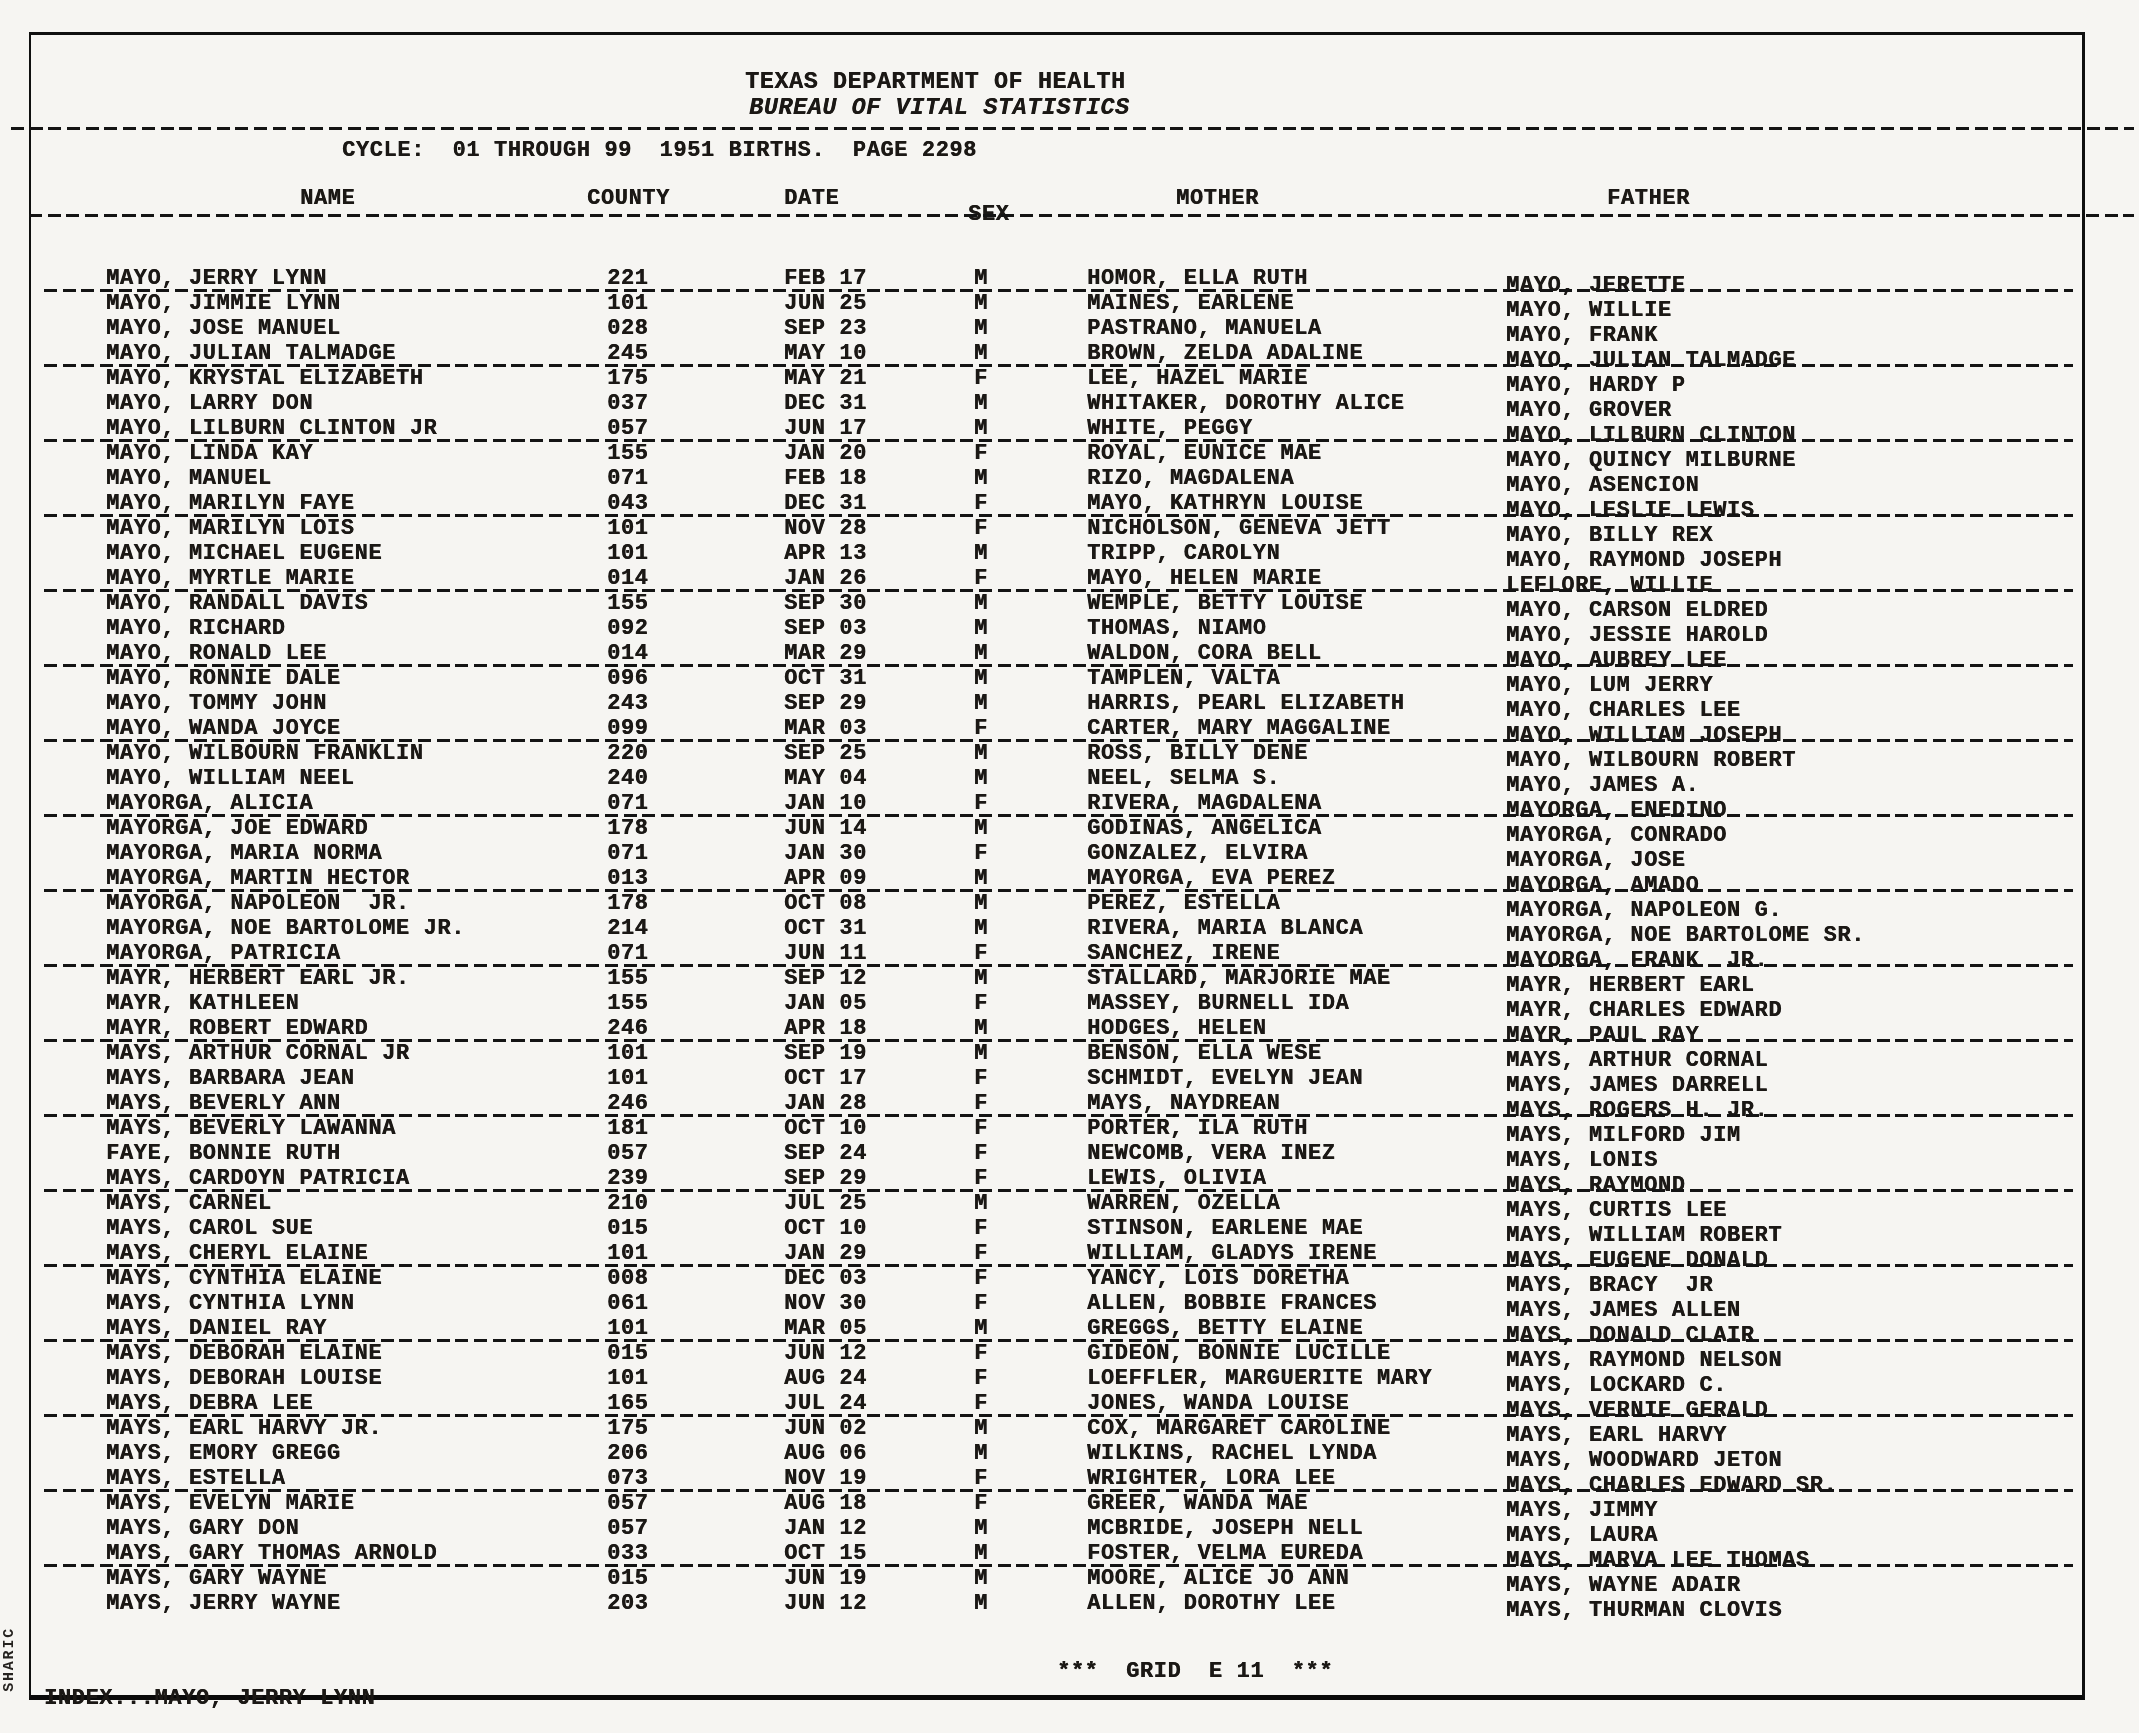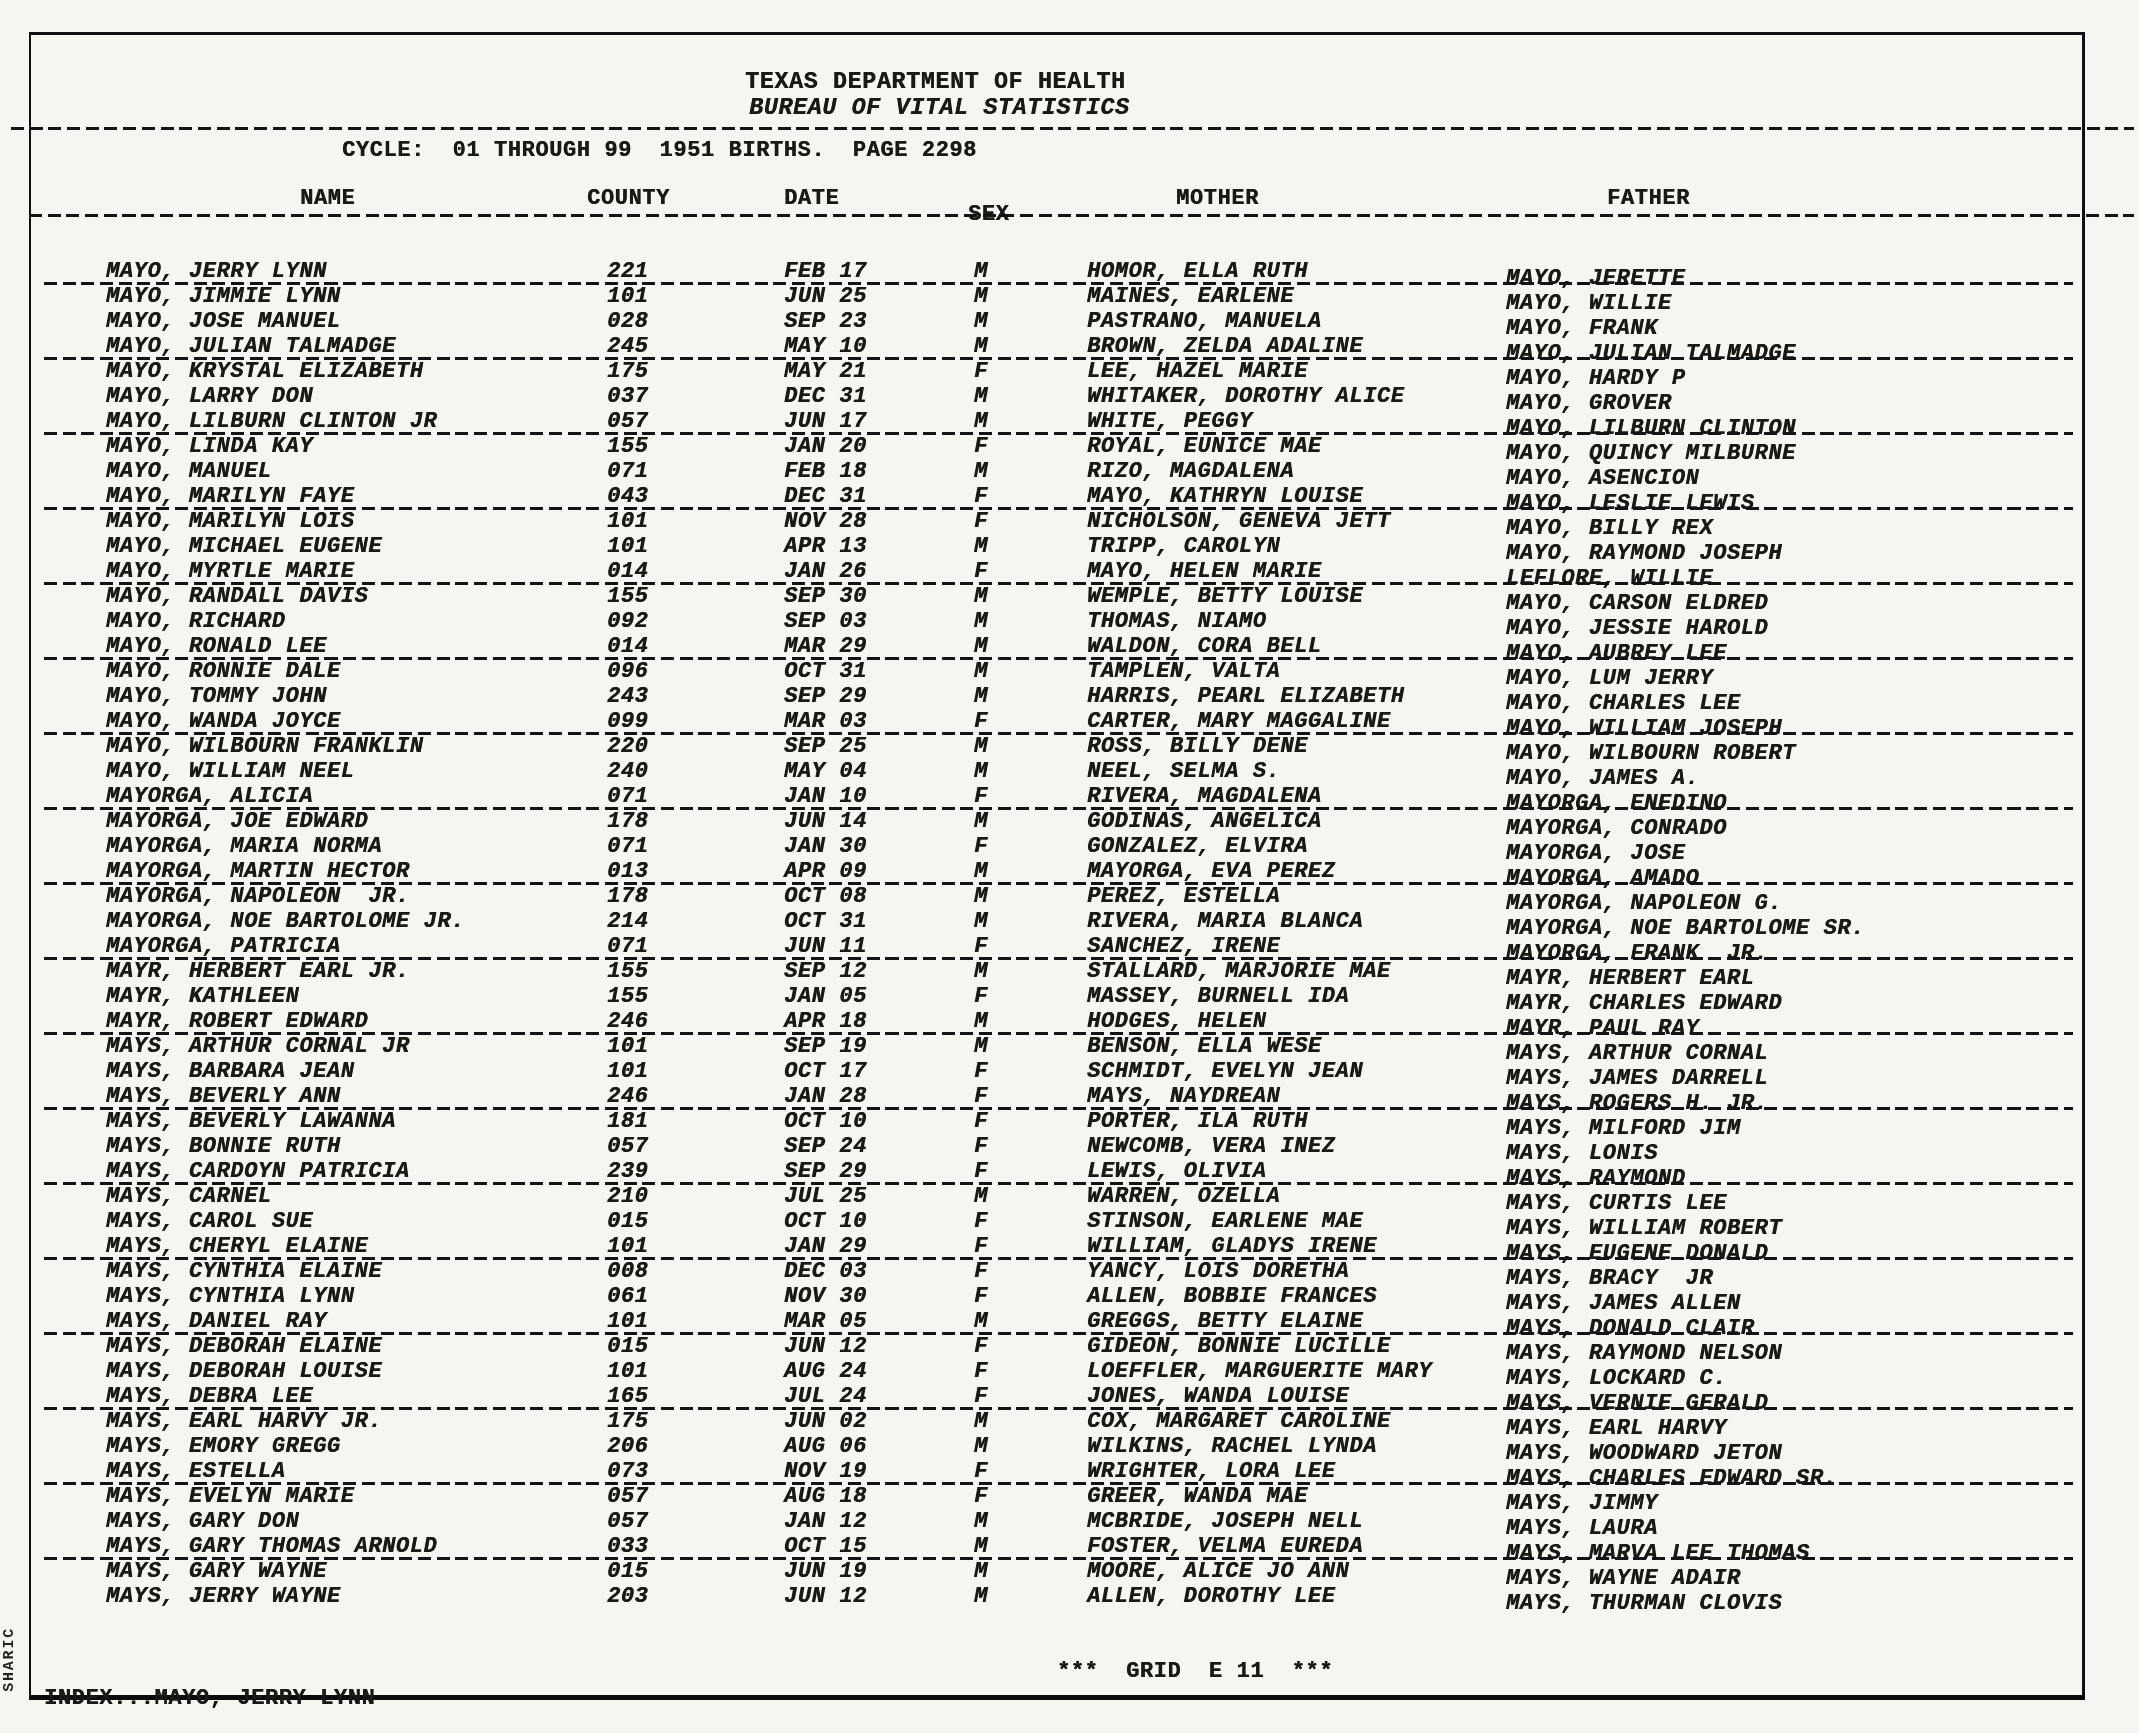--- a/index.html
+++ b/index.html
@@ -20,21 +20,21 @@
   .txt{
     position:absolute;white-space:pre;font-weight:700;
     font-size:22px;line-height:26px;letter-spacing:0.6px;
     text-shadow:0.4px 0 currentColor;
   }
   .title{font-size:23.4px;}
   .dash-rule{
     position:absolute;height:2.9px;
     background:repeating-linear-gradient(90deg,#141414 0 13px,rgba(0,0,0,0) 13px 18.7px);
   }
-  .rows{position:absolute;left:0;top:259px;width:1716px;font-style:italic;}
+  .rows{position:absolute;left:0;top:266px;width:1716px;}
   .row{position:relative;height:25px;}
   .row .cell{
     position:absolute;top:0;white-space:pre;font-weight:700;
     font-size:22px;line-height:25px;letter-spacing:0.6px;
     text-shadow:0.4px 0 currentColor;
   }
   .c-name{left:106px;}
   .c-county{left:607px;}
   .c-date{left:784px;}
   .c-sex{left:974px;}
@@ -357,21 +357,21 @@
     </div>
     <div class="row">
       <span class="cell c-name">MAYS, BEVERLY LAWANNA</span>
       <span class="cell c-county">181</span>
       <span class="cell c-date">OCT 10</span>
       <span class="cell c-sex">F</span>
       <span class="cell c-mother">PORTER, ILA RUTH</span>
       <span class="cell c-father">MAYS, MILFORD JIM</span>
     </div>
     <div class="row">
-      <span class="cell c-name">MAYS, BONNIE RUTH</span>
+      <span class="cell c-name">FAYE, BONNIE RUTH</span>
       <span class="cell c-county">057</span>
       <span class="cell c-date">SEP 24</span>
       <span class="cell c-sex">F</span>
       <span class="cell c-mother">NEWCOMB, VERA INEZ</span>
       <span class="cell c-father">MAYS, LONIS</span>
     </div>
     <div class="row">
       <span class="cell c-name">MAYS, CARDOYN PATRICIA</span>
       <span class="cell c-county">239</span>
       <span class="cell c-date">SEP 29</span>

